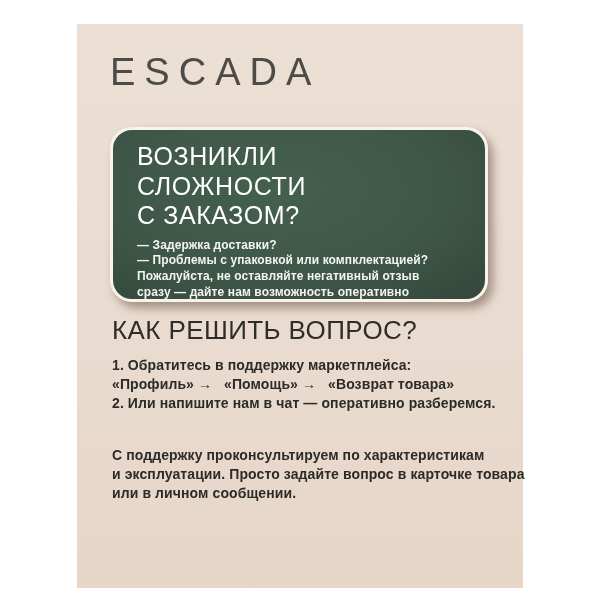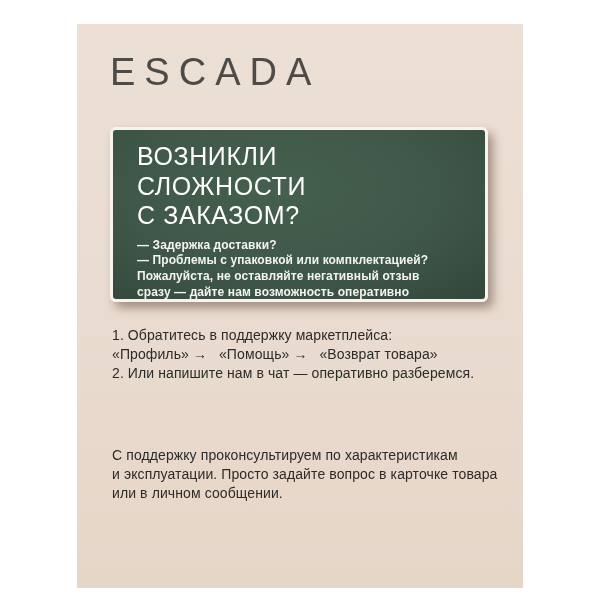--- a/index.html
+++ b/index.html
@@ -31,21 +31,21 @@
     color: #4c4b47;
   }
   .green-card {
     position: absolute;
     left: 33px;
     top: 103px;
     width: 378px;
     height: 175px;
     box-sizing: border-box;
     border: 3px solid #f8f3ec;
-    border-radius: 6px;
+    border-radius: 22px;
     background: radial-gradient(ellipse at 45% 35%, #45604f 0%, #3f5749 55%, #33473b 100%);
     box-shadow: 5px 6px 10px rgba(105, 82, 68, 0.55);
     padding: 12px 32px 10px 24px;
     overflow: hidden;
     color: #ffffff;
   }
   .card-title {
     font-size: 25px;
     line-height: 1.18;
     font-weight: 400;
@@ -69,21 +69,21 @@
     line-height: 1.16;
     font-weight: 400;
     letter-spacing: 0.4px;
     color: #2e2d2a;
     white-space: pre-line;
   }
   .section-body {
     margin-top: 11px;
     font-size: 14px;
     line-height: 1.34;
-    font-weight: 400;
+    font-weight: 700;
     letter-spacing: 0.1px;
     white-space: pre;
     color: #2c2b28;
   }
   .section-tech .section-body { margin-top: 14px; }
 </style>
 </head>
 <body>
 
 <div class="canvas">
@@ -95,20 +95,21 @@
       <div class="card-title">ВОЗНИКЛИ СЛОЖНОСТИ
 С ЗАКАЗОМ?</div>
       <div class="card-body">— Задержка доставки?
 — Проблемы с упаковкой или компклектацией?
 Пожалуйста, не оставляйте негативный отзыв
 сразу — дайте нам возможность оперативно
 это исправить!</div>
     </div>
 
     <div class="section section-how">
+      <div class="section-title">КАК РЕШИТЬ ВОПРОС?</div>
       <div class="section-body">1. Обратитесь в поддержку маркетплейса:
 «Профиль» →   «Помощь» →   «Возврат товара»
 2. Или напишите нам в чат — оперативно разберемся.</div>
     </div>
 
     <div class="section section-tech">
       <div class="section-body">С поддержку проконсультируем по характеристикам
 и эксплуатации. Просто задайте вопрос в карточке товара
 или в личном сообщении.</div>
     </div>

